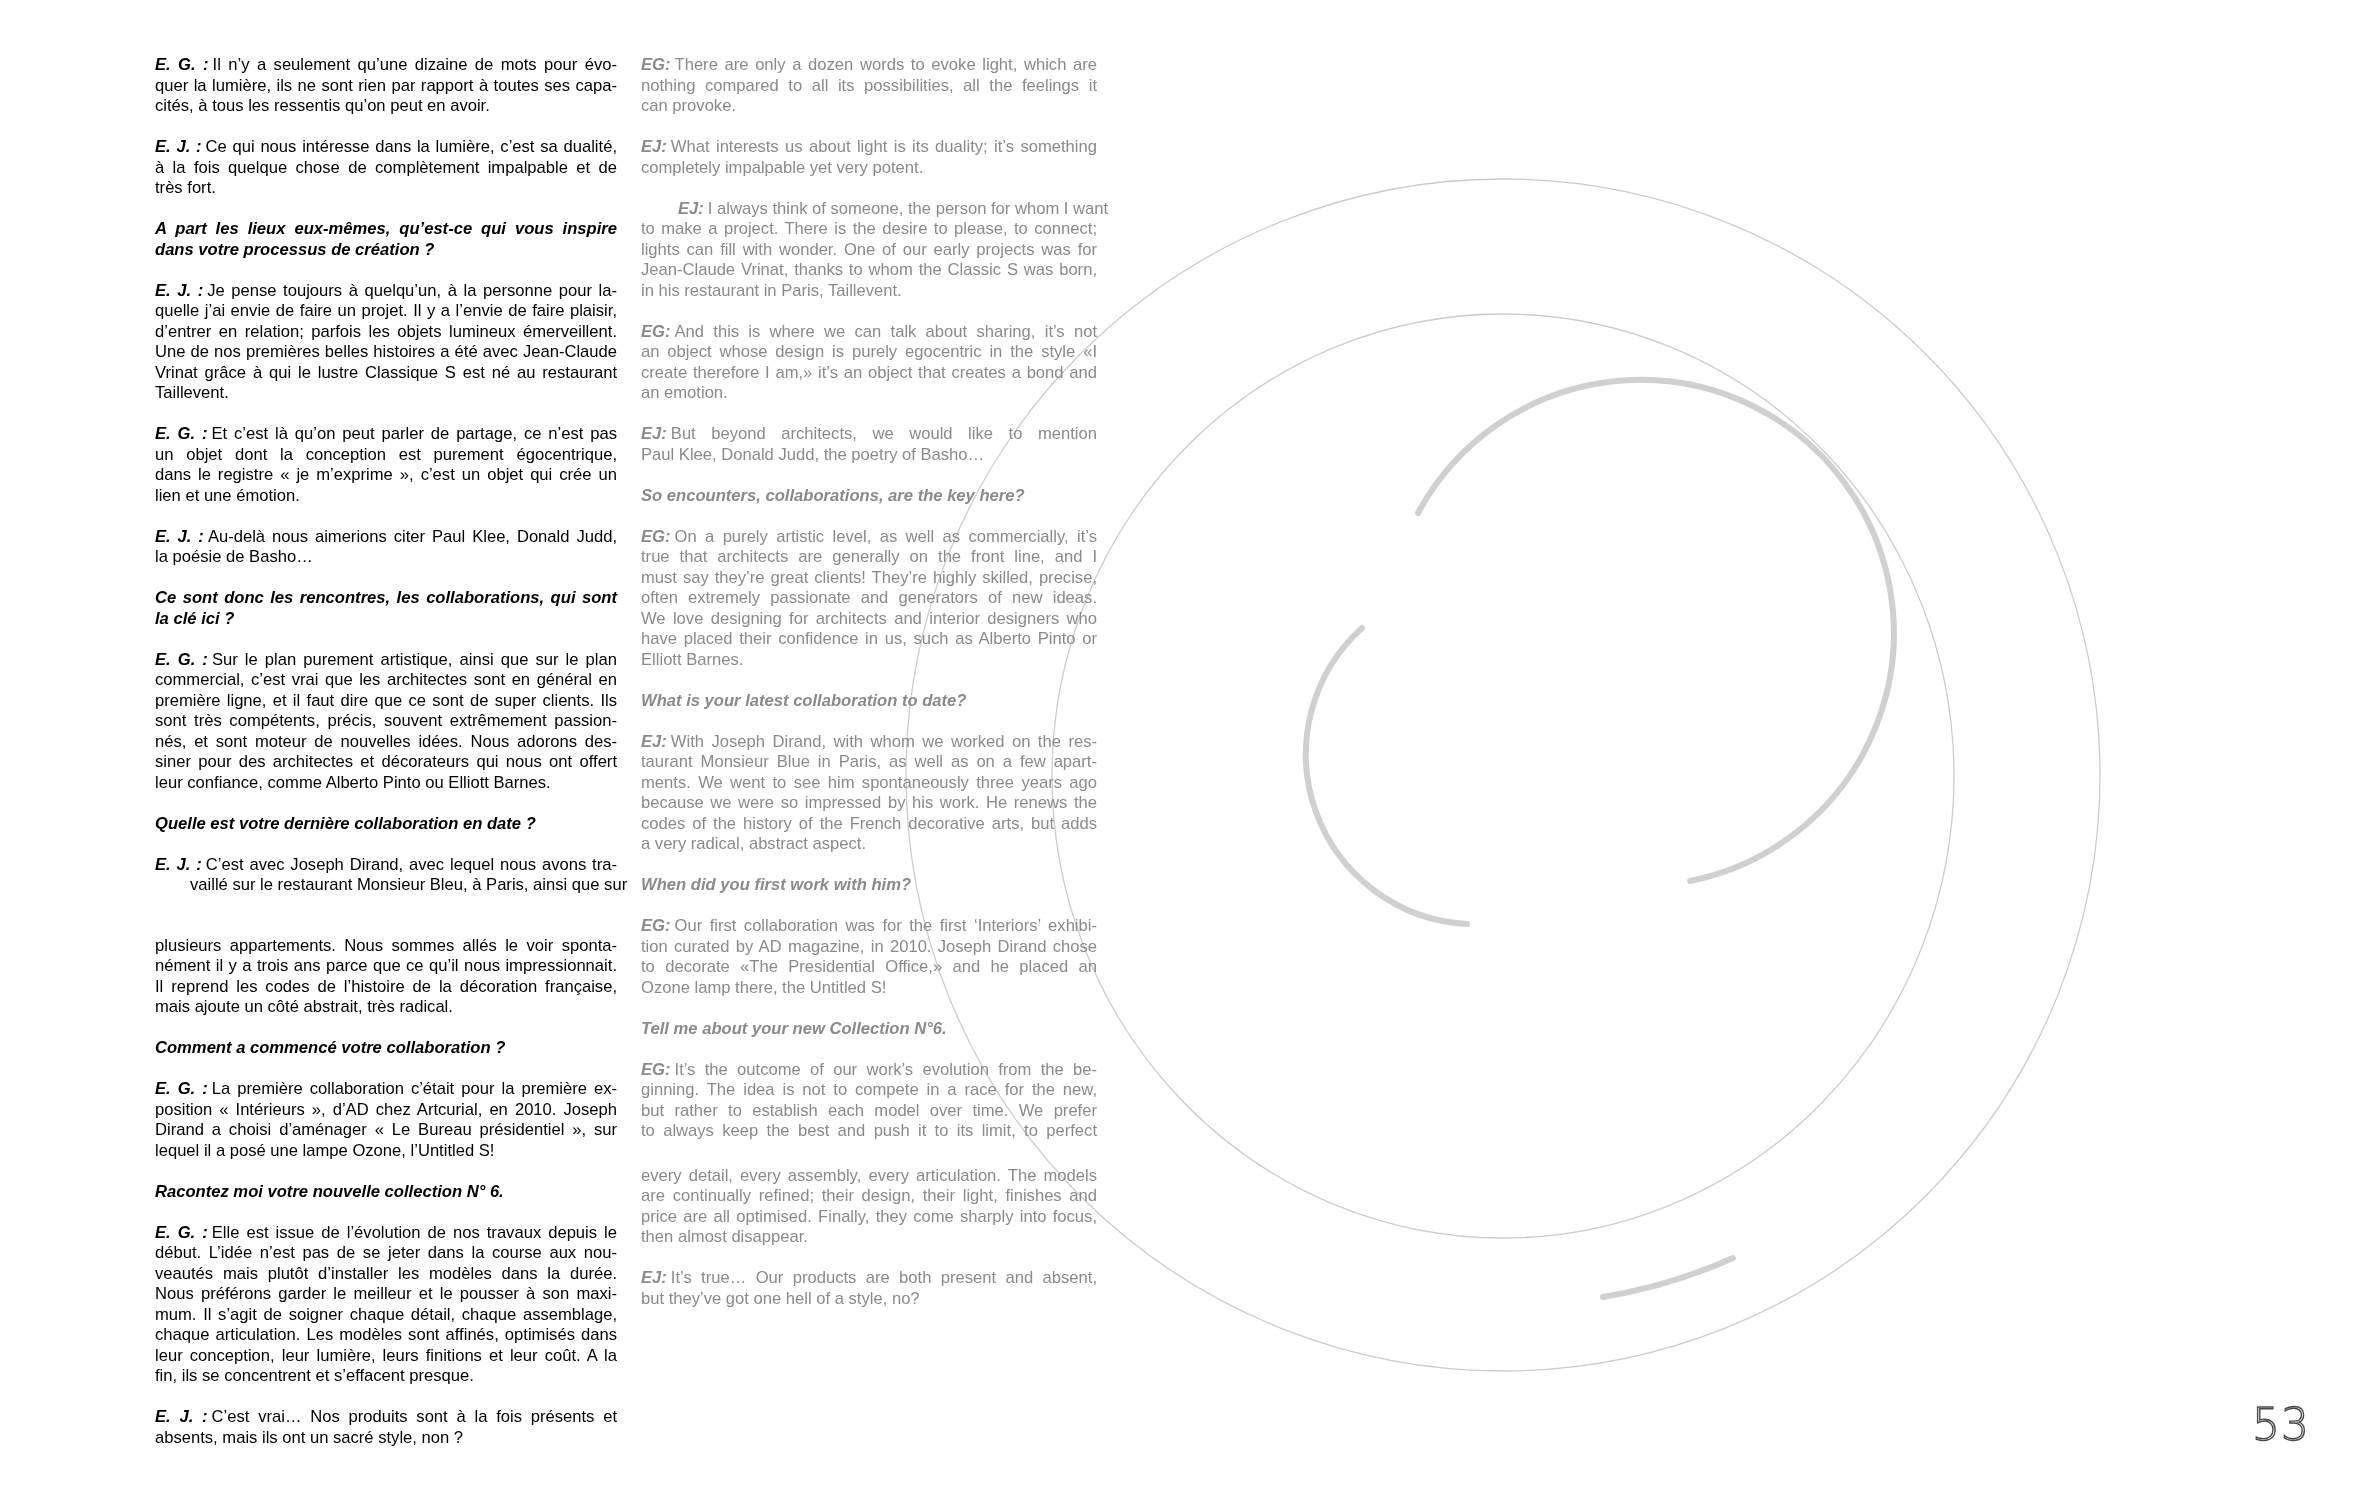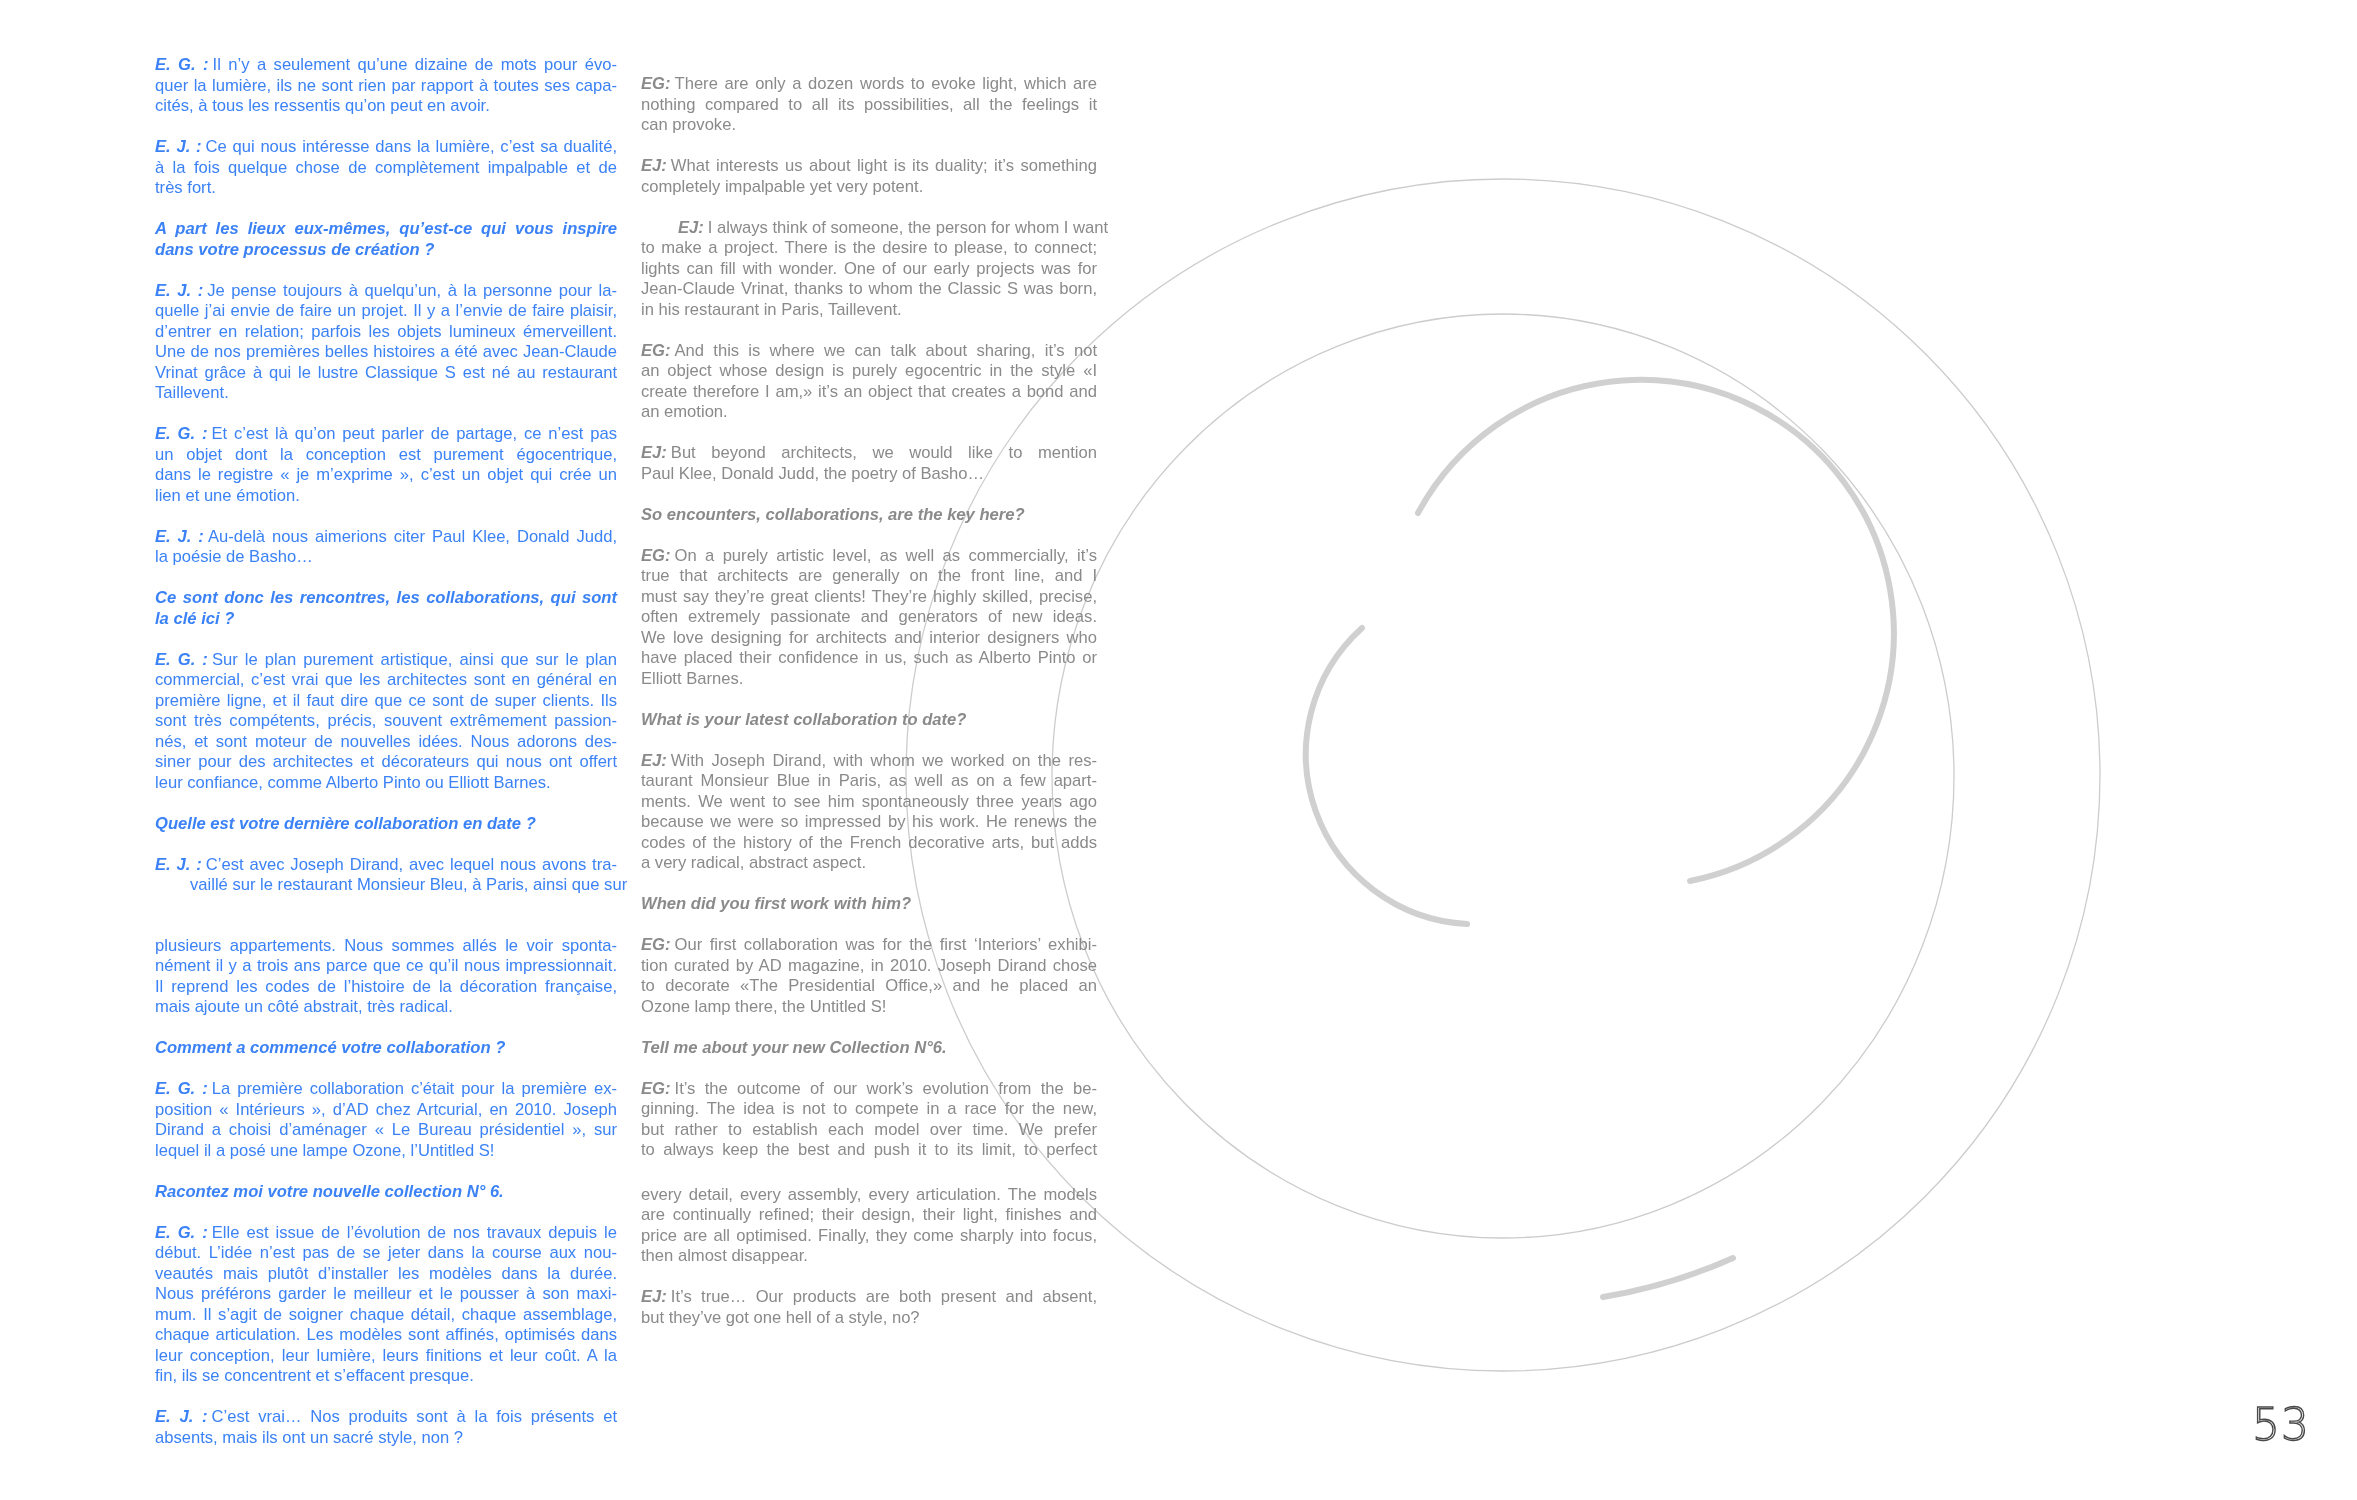--- a/index.html
+++ b/index.html
@@ -31,21 +31,21 @@
   .column {
     position: absolute;
     top: 55px;
     font-size: 16.6px;
     line-height: 20.5px;
     letter-spacing: 0;
   }
   .column.fr {
     left: 155px;
     width: 462px;
-    color: #3b82f6;
+    color: #000000;
   }
   .column.en {
     left: 641px;
     width: 456px;
     color: #8a8a8a;
   }
   .para {
     margin: 0 0 20.5px 0;
   }
   .para:last-child { margin-bottom: 0; }
@@ -178,21 +178,21 @@
         <span class="line" style="display: block;"><span>leur conception, leur lumière, leurs finitions et leur coût. A la</span></span>
         <span class="line last" style="display: block;"><span>fin, ils se concentrent et s’effacent presque.</span></span>
       </div>
       <div class="para answer">
         <span class="line" style="display: block;"><span class="speaker">E. J. :</span><span>C’est vrai… Nos produits sont à la fois présents et</span></span>
         <span class="line last" style="display: block;"><span>absents, mais ils ont un sacré style, non ?</span></span>
       </div>
     </div>
   <div class="column en" id="col-en">
       <div class="para answer">
-        <span class="line" style="display: block; margin-top: 19px;"><span class="speaker">EG:</span><span>There are only a dozen words to evoke light, which are</span></span>
+        <span class="line" style="display: block;"><span class="speaker">EG:</span><span>There are only a dozen words to evoke light, which are</span></span>
         <span class="line" style="display: block;"><span>nothing compared to all its possibilities, all the feelings it</span></span>
         <span class="line last" style="display: block;"><span>can provoke.</span></span>
       </div>
       <div class="para answer">
         <span class="line" style="display: block;"><span class="speaker">EJ:</span><span>What interests us about light is its duality; it’s something</span></span>
         <span class="line last" style="display: block;"><span>completely impalpable yet very potent.</span></span>
       </div>
       <div class="para answer">
         <span class="line" style="display: block; margin-left: 37px;"><span class="speaker">EJ:</span><span>I always think of someone, the person for whom I want</span></span>
         <span class="line" style="display: block;"><span>to make a project. There is the desire to please, to connect;</span></span>

